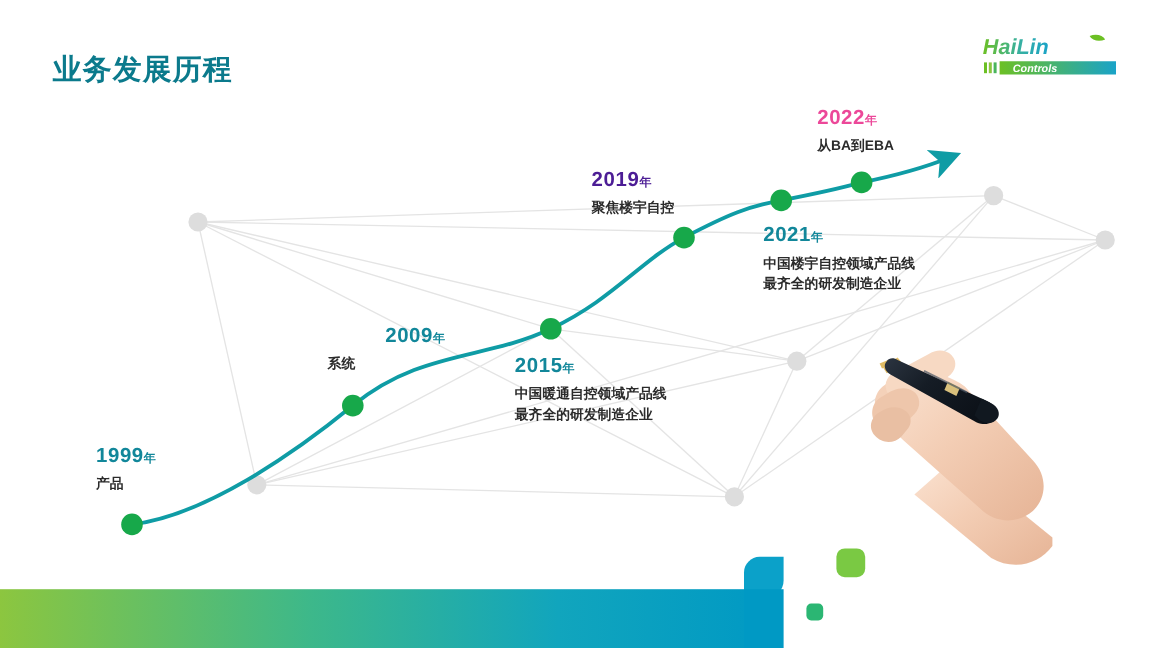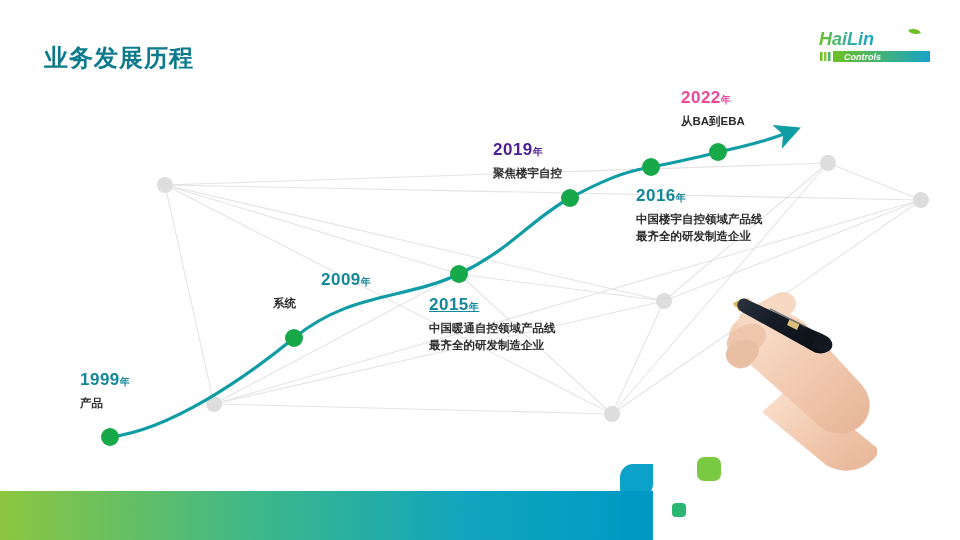--- a/index.html
+++ b/index.html
@@ -188,34 +188,34 @@
           <div>产品</div>
         </div>
       </div>
       <div class="tl-label" style="left: 273px; top: 270px;">
         <div class="tl-year" style="color: rgb(18, 135, 154); margin-left: 48px;"><span>2009</span><span class="suffix">年</span></div>
         <div class="tl-desc">
           <div>系统</div>
         </div>
       </div>
       <div class="tl-label" style="left: 429px; top: 295px;">
-        <div class="tl-year" style="color: rgb(18, 135, 154); text-decoration: underline;"><span>2015</span><span class="suffix">年</span></div>
+        <div class="tl-year" style="color: rgb(18, 135, 154);"><span>2015</span><span class="suffix">年</span></div>
         <div class="tl-desc">
           <div>中国暖通自控领域产品线</div>
           <div>最齐全的研发制造企业</div>
         </div>
       </div>
       <div class="tl-label" style="left: 493px; top: 140px;">
         <div class="tl-year" style="color: #4c1d95;"><span>2019</span><span class="suffix">年</span></div>
         <div class="tl-desc">
           <div>聚焦楼宇自控</div>
         </div>
       </div>
       <div class="tl-label" style="left: 636px; top: 186px;">
-        <div class="tl-year" style="color: rgb(18, 135, 154);"><span>2016</span><span class="suffix">年</span></div>
+        <div class="tl-year" style="color: rgb(18, 135, 154);"><span>2021</span><span class="suffix">年</span></div>
         <div class="tl-desc">
           <div>中国楼宇自控领域产品线</div>
           <div>最齐全的研发制造企业</div>
         </div>
       </div>
       <div class="tl-label" style="left: 681px; top: 88px;">
         <div class="tl-year" style="color: #ec4899;"><span>2022</span><span class="suffix">年</span></div>
         <div class="tl-desc">
           <div>从BA到EBA</div>
         </div>

